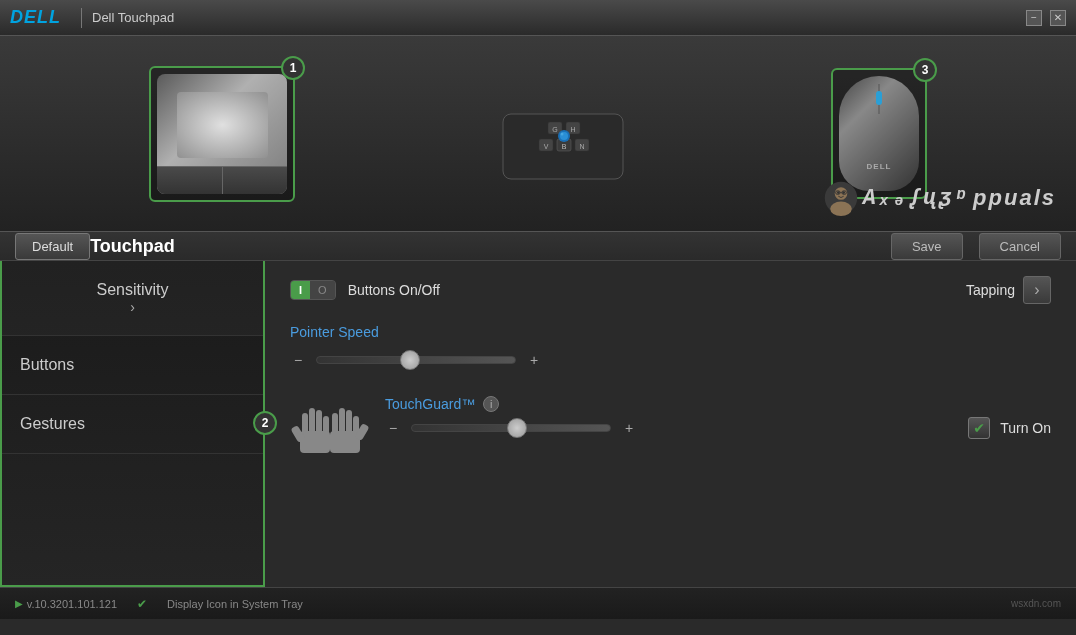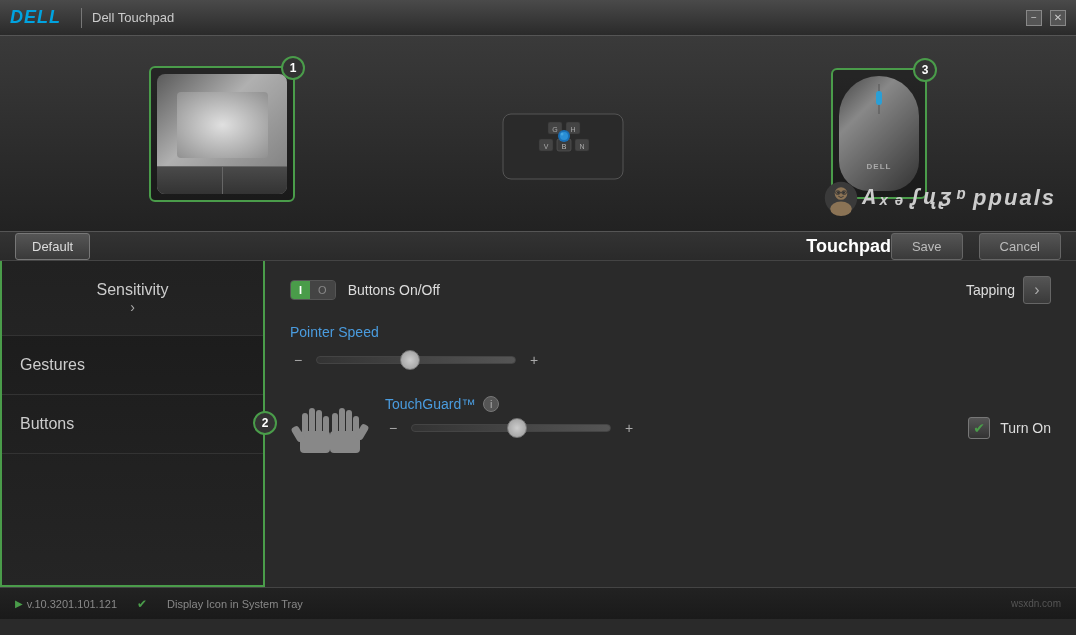--- a/index.html
+++ b/index.html
@@ -196,21 +196,21 @@
       padding: 5px 16px;
       background: linear-gradient(to bottom, #555, #3a3a3a);
       border: 1px solid #777;
       border-radius: 3px;
       color: #ddd;
       font-size: 13px;
       cursor: pointer;
     }
     .toolbar-title {
       flex: 1;
-      text-align: right;
+      text-align: left;
       color: #fff;
       font-size: 18px;
       font-weight: bold;
     }
     .toolbar-actions {
       display: flex;
       gap: 16px;
     }
     .toolbar-action-btn {
       padding: 5px 20px;
@@ -588,24 +588,24 @@
 </div>
 
 <div class="main-content">
 
   <div class="sidebar" style="position:relative;">
     <div class="sidebar-item active">
       <span>Sensitivity</span>
       <span class="sidebar-arrow">›</span>
     </div>
     <div class="sidebar-item">
+      <span>Buttons</span>
+    </div>
+    <div class="sidebar-item">
       <span>Gestures</span>
-    </div>
-    <div class="sidebar-item">
-      <span>Buttons</span>
     </div>
     <div class="sidebar-number">2</div>
   </div>
 
   <div class="right-panel">
 
     <div class="toggle-row">
       <div class="toggle-switch">
         <span class="toggle-on">I</span>
         <span class="toggle-off">O</span>

